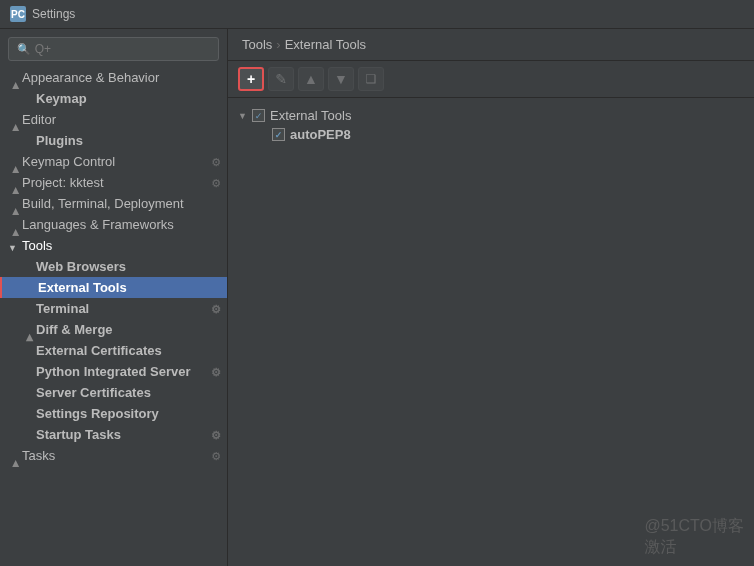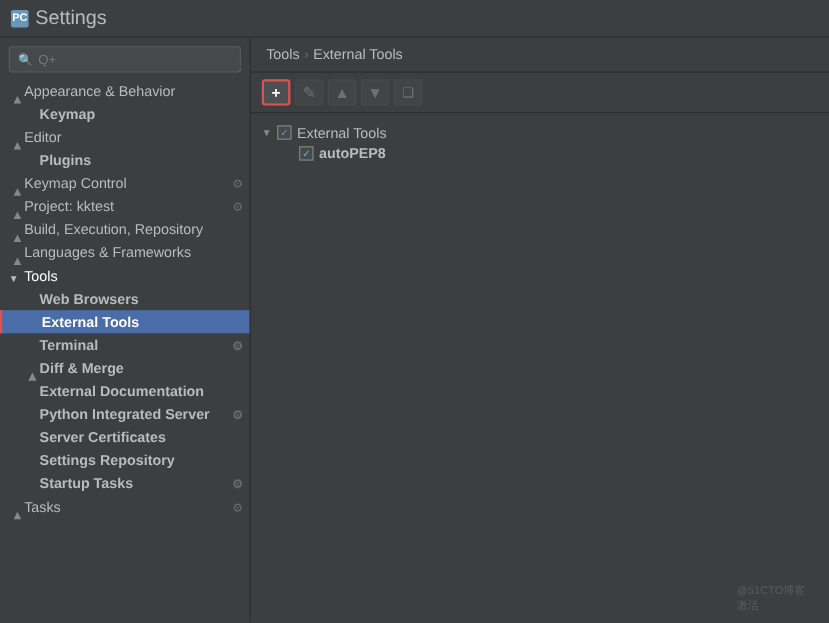--- a/index.html
+++ b/index.html
@@ -30,21 +30,21 @@
       border-radius: 2px;
       display: flex; align-items: center; justify-content: center;
       color: white;
       font-size: 10px;
       font-weight: bold;
       flex-shrink: 0;
       text-align: center;
     }
     .title-bar-text {
       color: #bbbbbb;
-      font-size: 18px;
+      font-size: 12px;
     }
     .main-layout {
       display: flex;
       flex: 1;
       overflow: hidden;
     }
     
     .sidebar {
       width: 228px;
       background: #3c3f41;
@@ -194,23 +194,23 @@
     }
     .checkbox.checked::after {
       content: '✓';
       font-size: 9px;
       color: #6897bb;
     }
     .content-indent-1 { padding-left: 20px; font-weight: bold; }
     .watermark {
       position: absolute;
       bottom: 8px;
-      right: 22px;
+      right: 10px;
       color: #666;
-      font-size: 10px;
+      font-size: 16px;
       opacity: 0.7;
     }
   </style>
 </head>
 <body>
 
 <div class="title-bar">
   <div class="title-bar-icon">PC</div>
   <span class="title-bar-text">Settings</span>
 </div>
@@ -251,21 +251,21 @@
       </div>
 
       <div class="tree-item">
         <span class="arrow right">▶</span>
         <span class="item-label">Project: kktest</span>
         <span class="item-icon">⚙</span>
       </div>
 
       <div class="tree-item">
         <span class="arrow right">▶</span>
-        <span class="item-label">Build, Execution, Repository</span>
+        <span class="item-label">Build, Terminal, Deployment</span>
       </div>
 
       <div class="tree-item">
         <span class="arrow right">▶</span>
         <span class="item-label">Languages &amp; Frameworks</span>
       </div>
 
       <div class="tree-item active-section">
         <span class="arrow down" style="color:#bbbbbb;">▼</span>
         <span class="item-label">Tools</span>
@@ -287,21 +287,21 @@
         <span class="item-icon">⚙</span>
       </div>
 
       <div class="tree-item indent-1">
         <span class="arrow right" style="font-size:9px;width:14px;color:#888;">▶</span>
         <span class="item-label">Diff &amp; Merge</span>
       </div>
 
       <div class="tree-item indent-1">
         <span style="width:14px;"></span>
-        <span class="item-label">External Documentation</span>
+        <span class="item-label">External Certificates</span>
       </div>
 
       <div class="tree-item indent-1">
         <span style="width:14px;"></span>
         <span class="item-label">Python Integrated Server</span>
         <span class="item-icon">⚙</span>
       </div>
 
       <div class="tree-item indent-1">
         <span style="width:14px;"></span>

